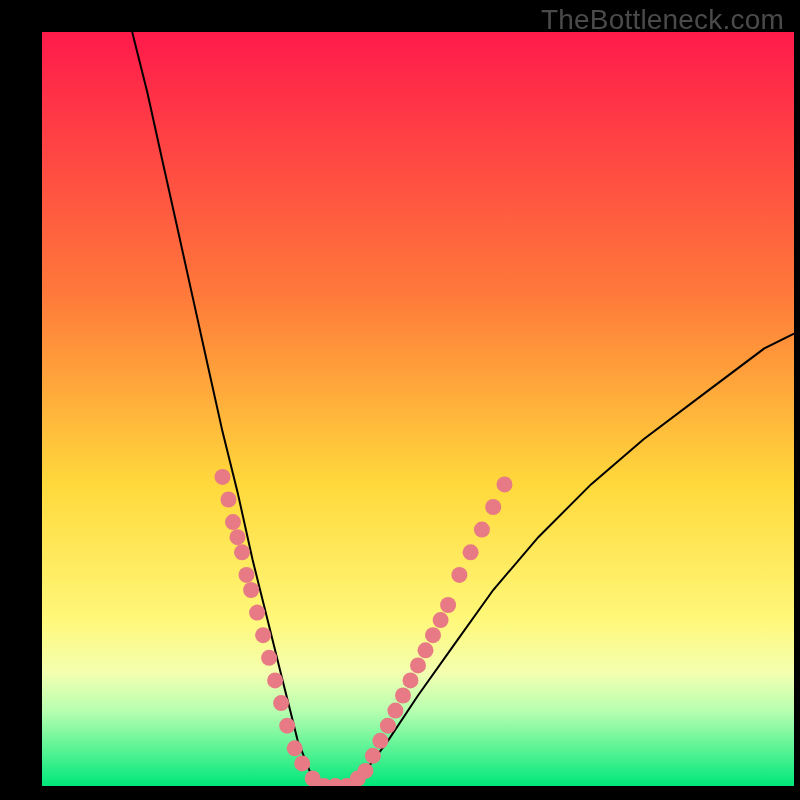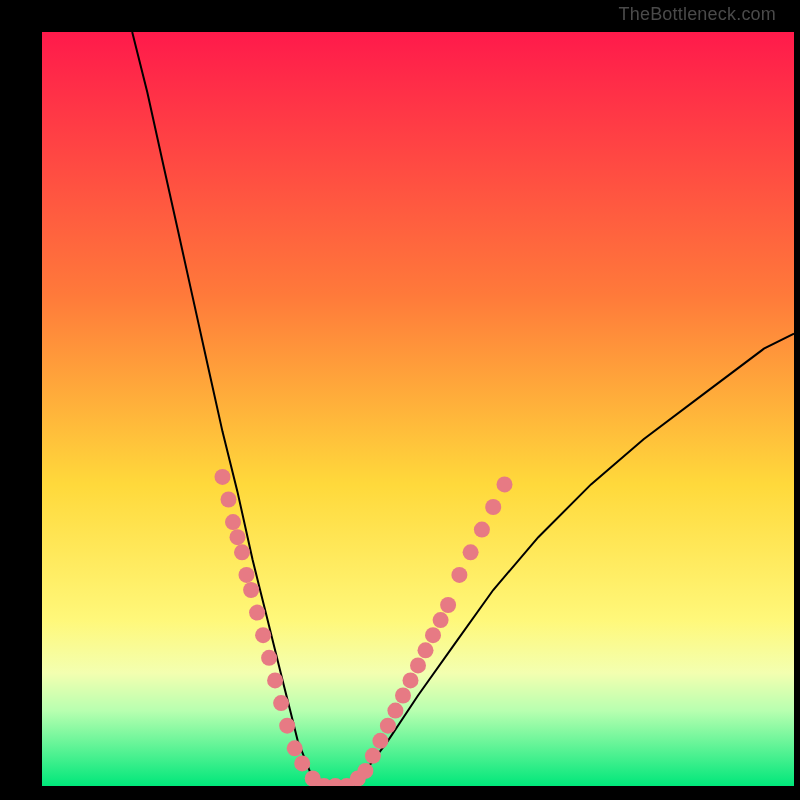--- a/index.html
+++ b/index.html
@@ -12,23 +12,23 @@
     overflow: hidden;
   }
   .stage {
     position: relative;
     width: 800px;
     height: 800px;
   }
   .watermark {
     position: absolute;
     top: 4px;
-    right: 24px;
+    right: 16px;
     color: #4a4a4a;
-    font-size: 18px;
+    font-size: 28px;
     font-weight: 500;
     letter-spacing: 0.2px;
     z-index: 10;
   }
   svg {
     position: absolute;
     left: 0;
     top: 0;
   }
 </style>

